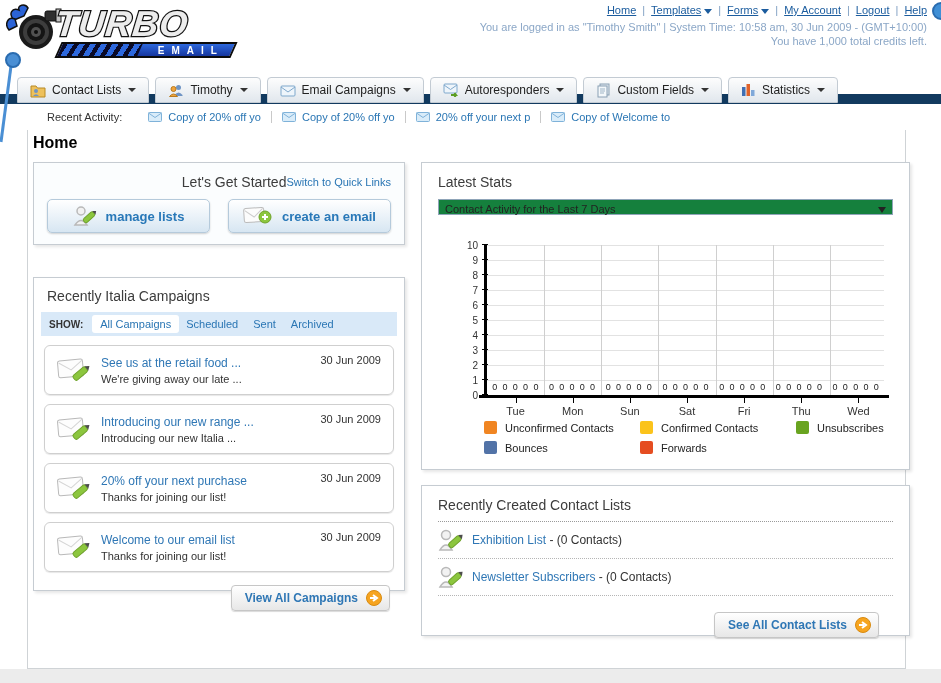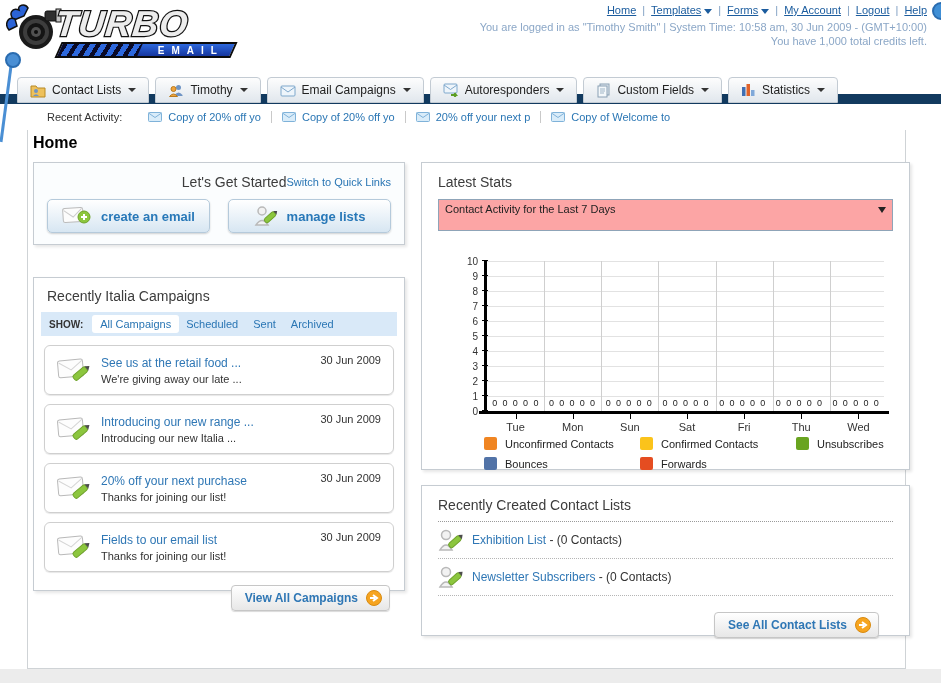--- a/index.html
+++ b/index.html
@@ -79,22 +79,22 @@
   .card-title { font-size:12px; color:#2f77b5; cursor:pointer; }
   .card-sub { font-size:11px; color:#333; margin-top:3px; }
   .card-date { font-size:11px; color:#333; align-self:flex-start; margin-top:8px; }
   .panel-btnrow { display:flex; justify-content:flex-end; padding:13px 14px 0 0; }
   .graybtn { height:26px; display:flex; align-items:center; gap:8px; padding:0 7px 0 13px;
     background:linear-gradient(#ffffff,#e7e7e7); border:1px solid #c6c6c6; border-radius:4px;
     box-shadow:0 1px 1px rgba(0,0,0,0.15); font-size:12px; font-weight:bold; color:#2f77b5; cursor:pointer; }
 
   
   #stats { left:421px; top:162px; width:489px; height:308px; padding:11px 16px; }
-  .dropdown { position:relative; margin-top:9px; height:32px; border:1px solid #8fa4b8;
-    background:#fca5a5; font-size:11px; color:#222; line-height:19px; padding-left:6px; cursor:pointer; }
+  .dropdown { position:relative; margin-top:9px; height:16px; border:1px solid #8fa4b8;
+    background:#15803d; font-size:11px; color:#222; line-height:19px; padding-left:6px; cursor:pointer; }
   .dd-arrow { position:absolute; right:6px; top:7px; width:0; height:0;
     border-left:4px solid transparent; border-right:4px solid transparent; border-top:6px solid #222; }
   .chart { position:relative; margin:30px 0 0 46px; width:410px; height:150px; }
   .yaxis { position:absolute; left:-30px; top:0; width:24px; height:150px; }
   .ylab { position:absolute; right:0; width:24px; text-align:right; font-size:10px; color:#333; }
   .ytick { position:absolute; right:-10px; width:6px; height:1px; background:#000; }
   .plot { position:absolute; left:0; top:0; width:400px; height:150px; border-left:3px solid #000; }
   .gridh { position:absolute; left:0; width:100%; height:1px; background:#e2e2e2; }
   .gridv { position:absolute; top:0; width:1px; height:100%; background:#cfcfcf; }
   .groups { position:absolute; left:0; bottom:0; width:100%; display:flex; }
@@ -259,38 +259,38 @@
 
   <h1 class="pagetitle">Home</h1>
 
   <div class="panel" id="getstarted">
     <div class="gs-head">
       <span class="panel-title">Let's Get Started</span>
       <a class="gs-link">Switch to Quick Links</a>
     </div>
     <div class="gs-buttons">
       <div class="bluebtn">
-        <svg width="30" height="22" viewBox="0 0 30 22">
-          <rect x="1" y="3" width="20" height="14" rx="2" fill="#fcfcfc" stroke="#bbb" transform="rotate(-4 11 10)"></rect>
-          <path d="M2 5 L11 12 L20 4" fill="none" stroke="#ccc" transform="rotate(-4 11 10)"></path>
-          <circle cx="22" cy="12" r="6" fill="#8cc63e" stroke="#6fa32a"></circle>
-          <path d="M22 9 v6 M19 12 h6" stroke="#fff" stroke-width="2"></path>
-        </svg>
-        <span>create an email</span>
-      </div>
-      <div class="bluebtn">
         <svg width="24" height="24" viewBox="0 0 24 24">
           <circle cx="8" cy="7" r="4" fill="#f2f2f2" stroke="#b9b9b9" stroke-width="1.5"></circle>
           <path d="M2 21 Q8 12 14 21 Z" fill="#f2f2f2" stroke="#b9b9b9" stroke-width="1.5"></path>
           <g transform="rotate(-42 16 14)">
               <rect x="10" y="11" width="13" height="5" rx="2" fill="#8cc63e" stroke="#6fa32a"></rect>
               <path d="M23 11 l3 2.5 -3 2.5 Z" fill="#4c4c4c"></path>
             </g>
         </svg>
         <span>manage lists</span>
+      </div>
+      <div class="bluebtn">
+        <svg width="30" height="22" viewBox="0 0 30 22">
+          <rect x="1" y="3" width="20" height="14" rx="2" fill="#fcfcfc" stroke="#bbb" transform="rotate(-4 11 10)"></rect>
+          <path d="M2 5 L11 12 L20 4" fill="none" stroke="#ccc" transform="rotate(-4 11 10)"></path>
+          <circle cx="22" cy="12" r="6" fill="#8cc63e" stroke="#6fa32a"></circle>
+          <path d="M22 9 v6 M19 12 h6" stroke="#fff" stroke-width="2"></path>
+        </svg>
+        <span>create an email</span>
       </div>
     </div>
   </div>
 
   <div class="panel" id="campaigns">
     <div class="panel-title">Recently Italia Campaigns</div>
     <div class="showbar">
       <span class="show-label">SHOW:</span>
       <a class="filter active">All Campaigns</a>
       <a class="filter">Scheduled</a>
@@ -349,21 +349,21 @@
     <div class="card">
       <svg width="36" height="28" viewBox="0 0 36 28">
         <rect x="1" y="4" width="25" height="17" rx="2" fill="#fdfdfd" stroke="#b9b9b9" transform="rotate(-5 13 12)"></rect>
         <path d="M2 6 L14 14 L26 5" fill="none" stroke="#d5d5d5" transform="rotate(-5 13 12)"></path>
         <g transform="rotate(-40 24 17)">
             <rect x="15" y="14" width="16" height="6" rx="2" fill="#8cc63e" stroke="#6fa32a"></rect>
             <path d="M31 14 l4 3 -4 3 Z" fill="#4c4c4c"></path>
           </g>
       </svg>
       <div class="card-text">
-        <div class="card-title">Fields to our email list</div>
+        <div class="card-title">Welcome to our email list</div>
         <div class="card-sub">Thanks for joining our list!</div>
       </div>
       <div class="card-date">30 Jun 2009</div>
     </div>
 
     <div class="panel-btnrow">
       <div class="graybtn">
         <span>View All Campaigns</span>
         <svg width="16" height="16" viewBox="0 0 16 16">
           <circle cx="8" cy="8" r="7.5" fill="#f6a41f" stroke="#d88a10"></circle>

